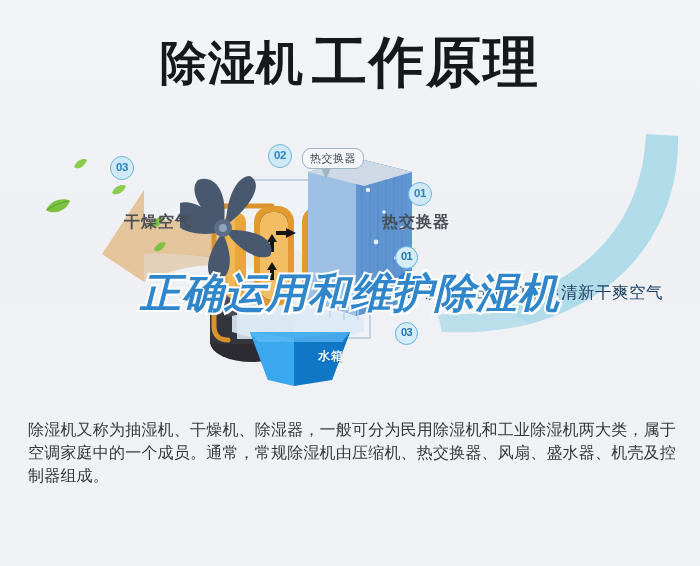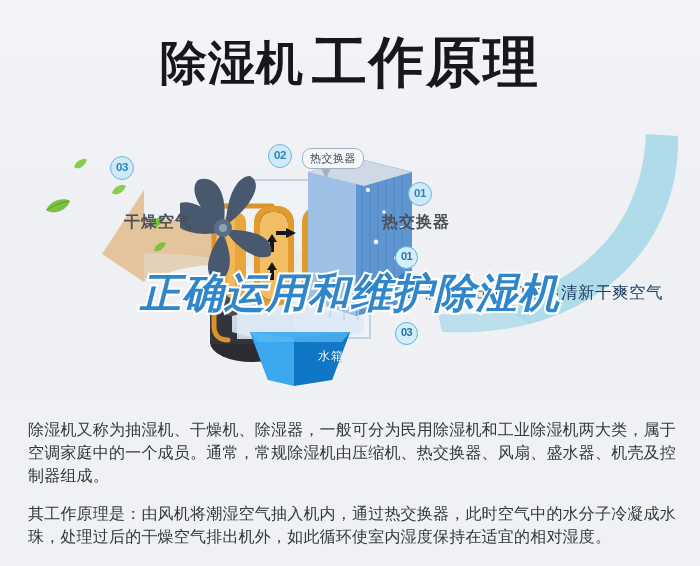--- a/index.html
+++ b/index.html
@@ -64,21 +64,21 @@
     background:#f4f6f8;color:#3d4752;font-size:11px;font-weight:normal;
     white-space:nowrap;letter-spacing:.5px;
   }
   .callout:after{
     content:"";position:absolute;left:18px;bottom:-11px;
     width:0;height:0;border-left:5px solid transparent;
     border-right:5px solid transparent;border-top:11px solid #9fb3c4;
   }
   .tank-label{
     position:absolute;left:318px;top:348px;color:#ffffff;
-    font-size:12px;font-weight:normal;letter-spacing:1px;
+    font-size:12px;font-weight:bold;letter-spacing:1px;
     text-shadow:0 1px 1px rgba(0,60,120,.45);
   }
 
   
   .steps{position:absolute;left:395px;top:244px;width:300px;}
   .step{
     position:relative;height:38px;
     color:#1d3f63;font-size:16.5px;letter-spacing:.5px;white-space:nowrap;
   }
   .step .sb{
@@ -264,16 +264,15 @@
       <div class="step">
         <span class="sb">03</span>
       </div>
     </div>
 
     <div class="overlay-head">正确运用和维护除湿机</div>
   </div>
 
   <div class="body-copy">
     <p>除湿机又称为抽湿机、干燥机、除湿器，一般可分为民用除湿机和工业除湿机两大类，属于空调家庭中的一个成员。通常，常规除湿机由压缩机、热交换器、风扇、盛水器、机壳及控制器组成。</p>
-    <p>其工作原理是：由风机将潮湿空气抽入机内，通过热交换器，此时空气中的水分子冷凝成水珠，处理过后的干燥空气排出机外，如此循环使室内湿度保持在适宜的相对湿度。</p>
   </div>
 
 </div>
 
 </body></html>

